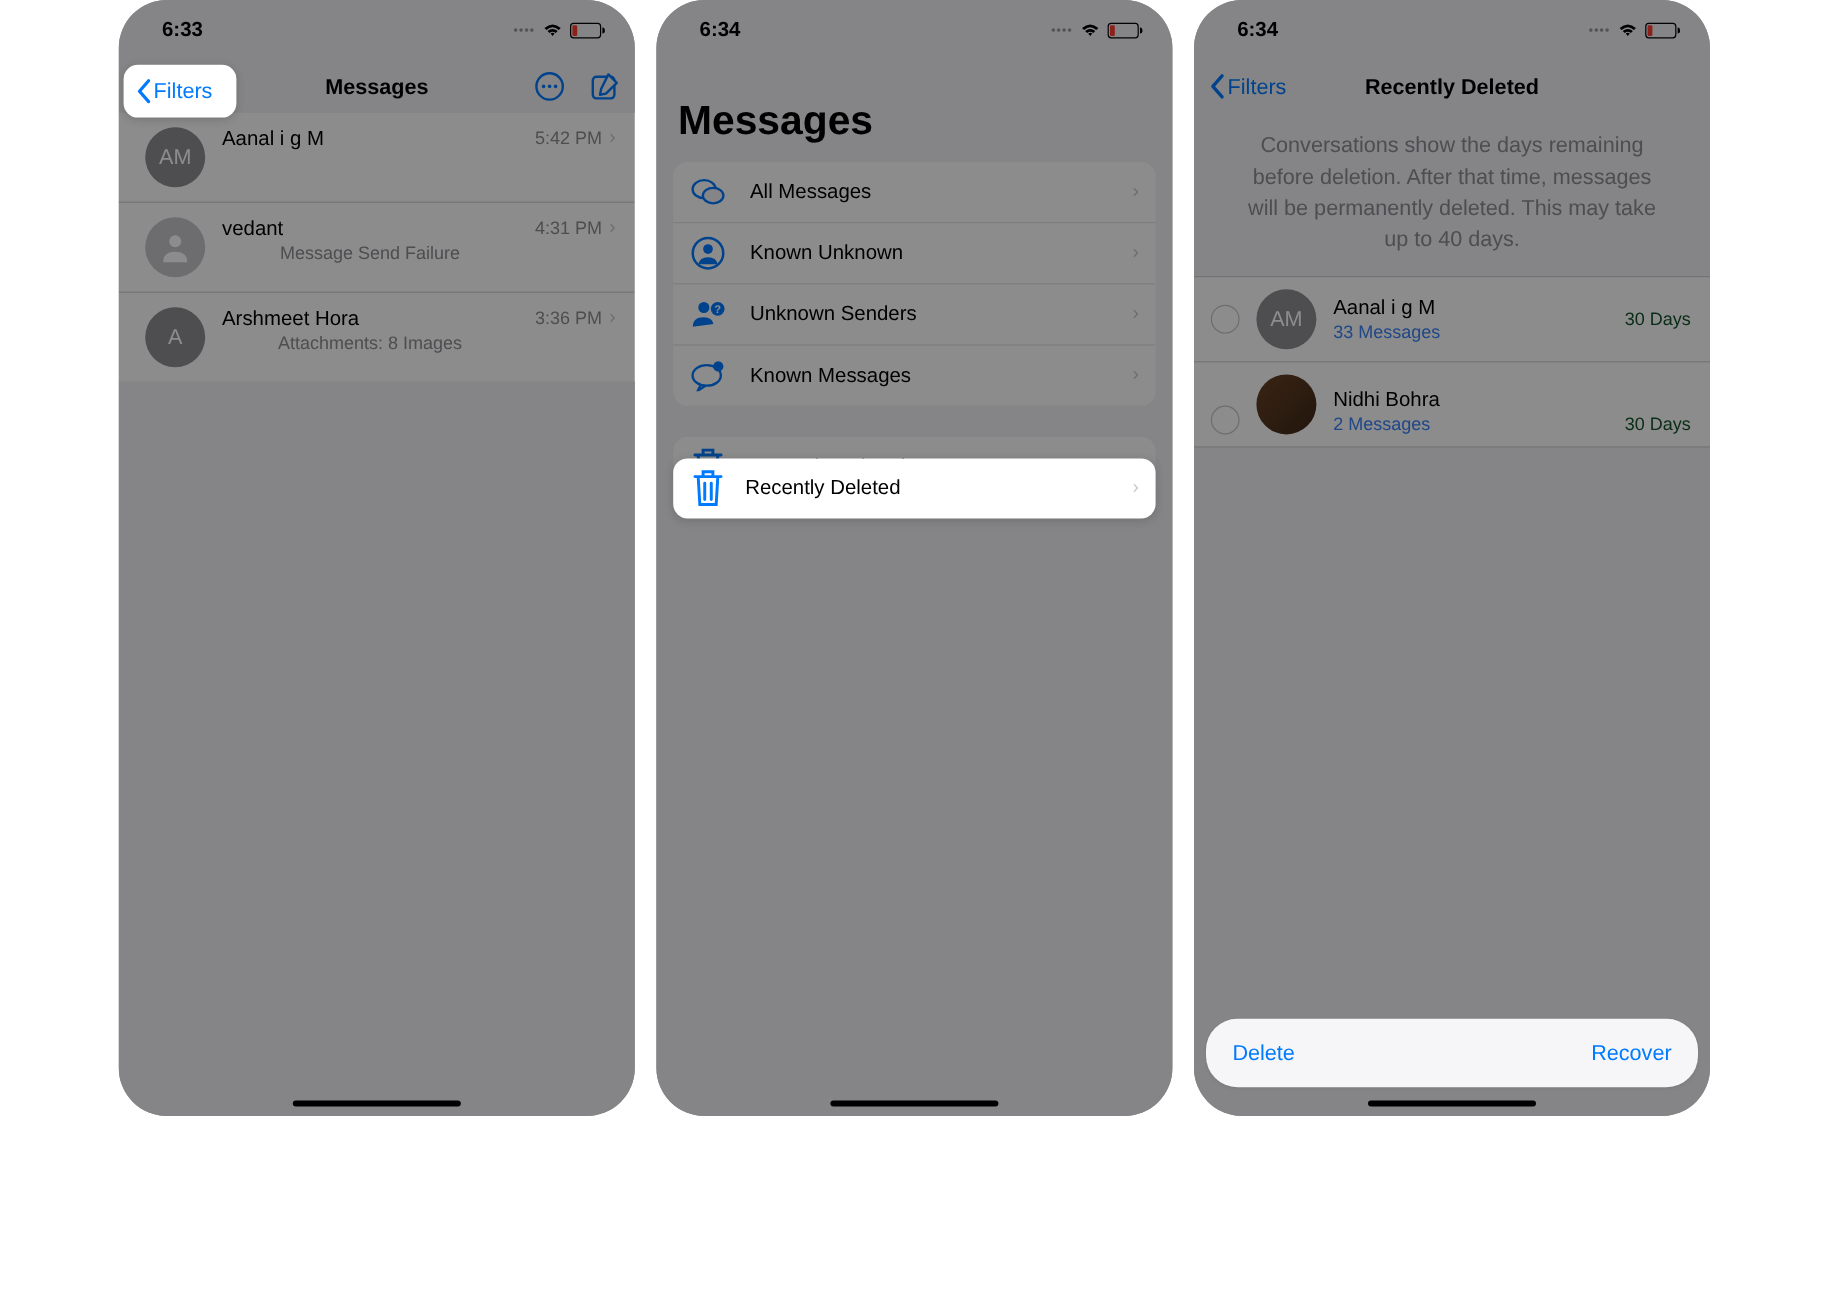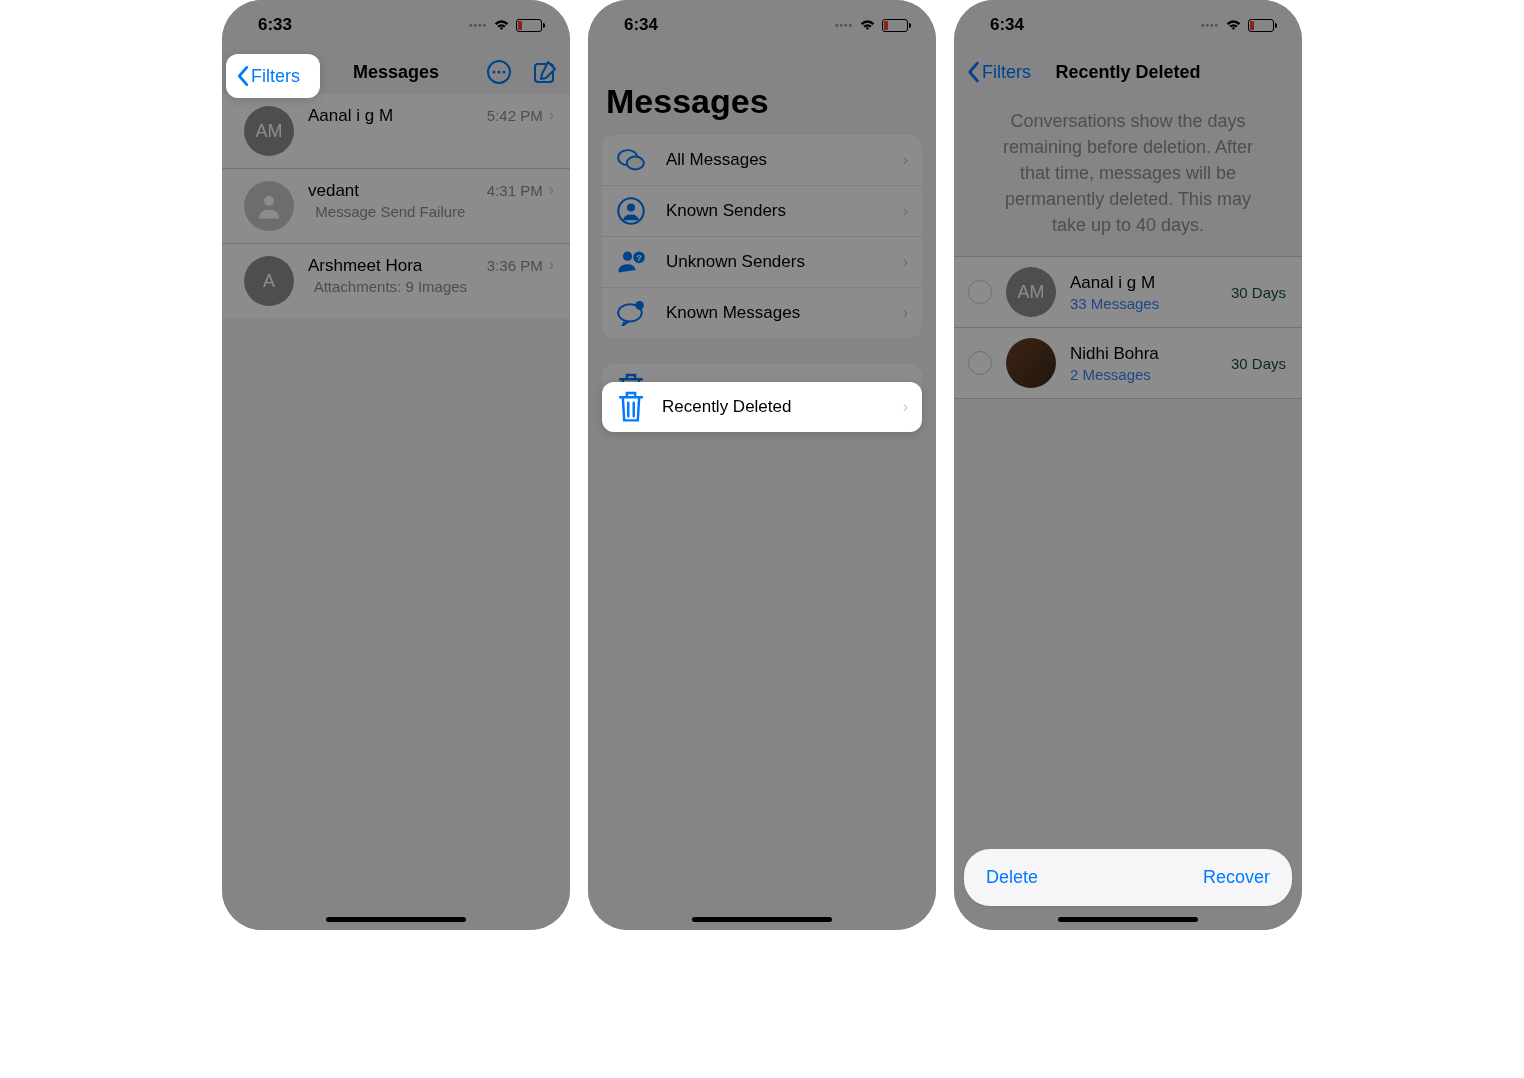--- a/index.html
+++ b/index.html
@@ -1,17 +1,17 @@
 <!DOCTYPE html>
 <html><head>
 <meta charset="utf-8">
 <style>
   * { box-sizing: border-box; margin: 0; padding: 0; font-family: -apple-system, BlinkMacSystemFont, "Segoe UI", Helvetica, Arial, sans-serif; }
   body { background: #fff; width: 1524px; height: 1078px; display: flex; gap: 18px; justify-content: center; align-items: flex-start; padding: 0; }
-  .phone { width: 348px; height: 930px; background: #555; border-radius: 40px; overflow: hidden; position: relative; flex: 0 0 auto; }
+  .phone { width: 430px; height: 930px; background: #555; border-radius: 40px; overflow: hidden; position: relative; flex: 0 0 auto; }
   .dim { position: absolute; inset: 0; background: rgba(0,0,0,0.45); pointer-events: none; z-index: 5; }
   .screen { position: absolute; inset: 0; background: #f2f2f7; display: flex; flex-direction: column; }
   .status-bar { height: 50px; display: flex; align-items: center; justify-content: space-between; padding: 0 28px 0 36px; font-size: 17px; font-weight: 600; color: #000; }
   .status-right { display: flex; align-items: center; gap: 6px; }
   .dots { font-size: 10px; letter-spacing: 1px; color: #999; }
   .wifi-ic { width: 17px; height: 12px; }
   .battery-ic { width: 26px; height: 13px; border: 1.5px solid #000; border-radius: 3px; position: relative; }
   .battery-ic::after { content:""; position:absolute; right:-4px; top:3px; width:2.5px; height:5px; background:#000; border-radius:0 2px 2px 0;}
   .battery-fill { position:absolute; left:1px; top:1px; bottom:1px; width: 18%; background:#ff3b30; border-radius:1px;}
   
@@ -47,21 +47,21 @@
   .info-text { font-size: 18px; color: #8e8e93; text-align: center; padding: 14px 34px 18px; line-height: 1.45; }
   
   .sel-row { display:flex; align-items:center; gap: 14px; padding: 10px 16px 10px 14px; border-top: 0.5px solid #d1d1d6; background:#fff; }
   .sel-circle { width: 24px; height: 24px; border: 1.5px solid #c7c7cc; border-radius: 50%; flex:0 0 auto; }
   .sel-avatar { width: 50px; height: 50px; border-radius: 50%; background:#8e8e93; color:#fff; display:flex; align-items:center; justify-content:center; font-size:18px; flex:0 0 auto;}
   .sel-avatar.photo { background: linear-gradient(135deg,#6b4226,#3d2817); }
   .sel-main { flex:1; }
   .sel-name { font-size: 17px; font-weight: 500; color:#000; }
   .sel-sub { font-size: 15px; color:#3b82f6; margin-top:2px;}
   .sel-days { font-size: 15px; color:#14532d; }
-  .sel-list-bottom-border { border-bottom: 0.5px solid #d1d1d6; }
+  .sel-list-bottom-border { border-bottom: 0.5px solid #d1d1d6; align-items: flex-end; }
   
   .bottom-bar { position:absolute; left:10px; right:10px; bottom:24px; background:#f6f6f8; border-radius:26px; display:flex; justify-content:space-between; align-items:center; padding: 18px 22px; font-size: 18px; z-index:10; box-shadow: 0 1px 3px rgba(0,0,0,0.08);}
   .bottom-bar .btn { color:#007aff; }
   
   .home-ind { position:absolute; bottom:8px; left:50%; transform:translateX(-50%); width: 140px; height:5px; background:#000; border-radius:3px; z-index:20;}
   
   .highlight { position: absolute; background: #fff; border-radius: 12px; z-index: 8; box-shadow: 0 2px 8px rgba(0,0,0,0.15); }
   .hl-back { top: 54px; left: 4px; width: 94px; height: 44px; display:flex; align-items:center; gap:2px; padding-left:10px; color:#007aff; font-size:18px;}
   .hl-back svg { width:13px; height:22px; }
   .hl-filter { top: 382px; left: 14px; right: 14px; height: 50px; display:flex; align-items:center; gap:16px; padding:0 14px;}
@@ -132,21 +132,21 @@
         </div>
         <div class="conv-right">
           <span class="conv-time">4:31 PM</span>
           <span class="chev">›</span>
         </div>
       </div>
       <div class="conv-row">
         <div class="avatar">A</div>
         <div class="conv-main">
           <div class="conv-name">Arshmeet Hora</div>
-          <div class="conv-sub">Attachments: 9 Images</div>
+          <div class="conv-sub">Attachments: 8 Images</div>
         </div>
         <div class="conv-right">
           <span class="conv-time">3:36 PM</span>
           <span class="chev">›</span>
         </div>
       </div>
     </div>
   </div>
   <div class="dim"></div>
   <div class="highlight hl-back">
@@ -187,21 +187,21 @@
         <span class="filter-chev">›</span>
       </div>
       <div class="filter-row">
         <div class="filter-icon">
             <svg viewBox="0 0 26 26">
               <circle cx="13" cy="13" r="11" stroke="#007aff" stroke-width="1.8" fill="none"></circle>
               <circle cx="13" cy="10" r="3.5" fill="#007aff"></circle>
               <path d="M6 21 Q7 16 13 16 Q19 16 20 21" fill="#007aff"></path>
             </svg>
           </div>
-        <div class="filter-label">Known Senders</div>
+        <div class="filter-label">Known Unknown</div>
         <span class="filter-chev">›</span>
       </div>
       <div class="filter-row">
         <div class="filter-icon">
             <svg viewBox="0 0 26 26">
               <circle cx="10" cy="8" r="4" fill="#007aff"></circle>
               <path d="M2 22 Q2 15 10 15 Q16 15 17 20" fill="#007aff"></path>
               <circle cx="20" cy="9" r="5" fill="#007aff"></circle>
               <text x="20" y="12" text-anchor="middle" font-size="8" fill="#fff" font-weight="bold">?</text>
             </svg>

